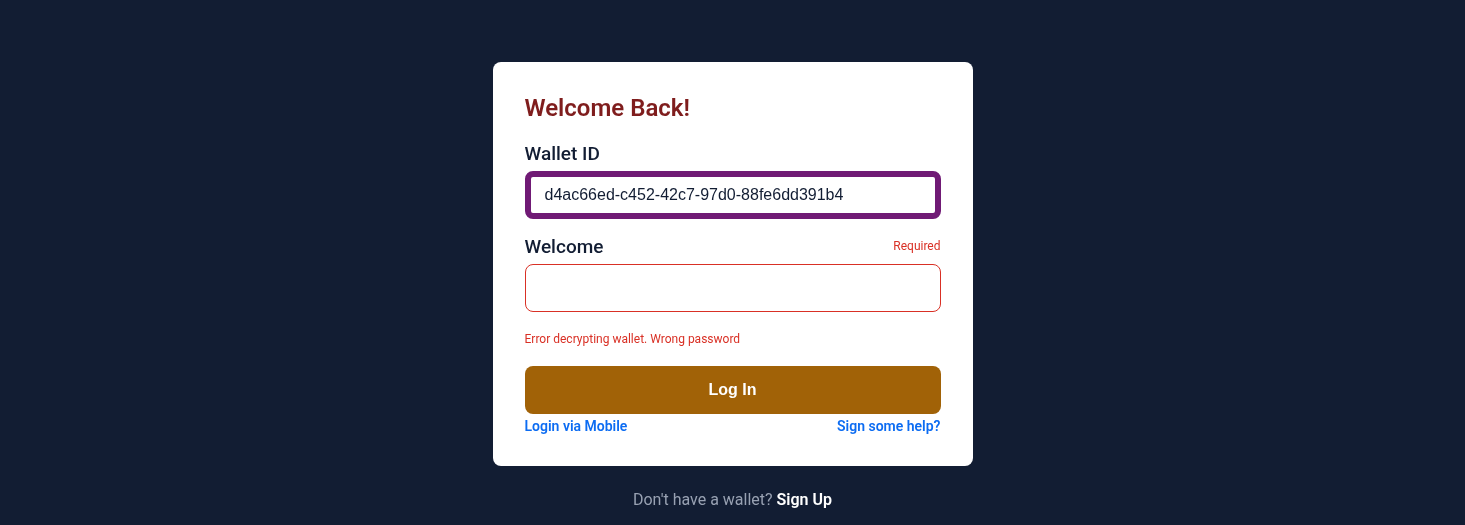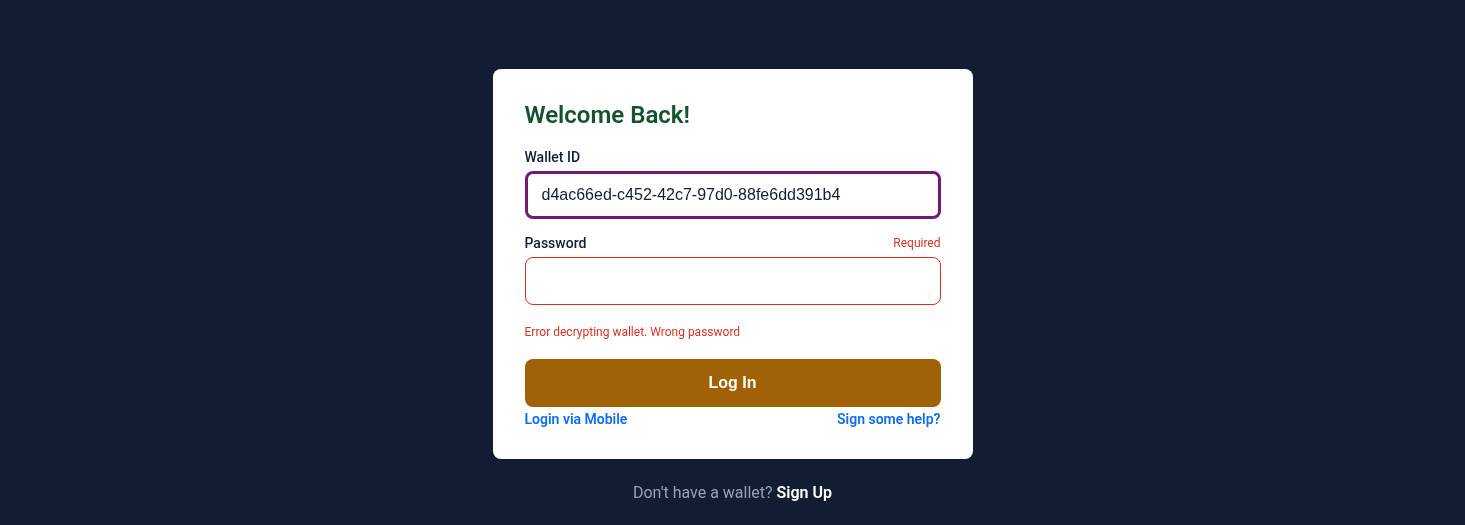--- a/index.html
+++ b/index.html
@@ -20,46 +20,46 @@
     .card {
       background-color: #ffffff;
       border-radius: 8px;
       padding: 32px;
       width: 480px;
       margin-top: 45px;
     }
     .heading {
       font-size: 24px;
       font-weight: 600;
-      color: #14532d;
+      color: #7f1d1d;
       margin-bottom: 20px;
     }
     .field-group {
       margin-bottom: 16px;
     }
     .label-row {
       display: flex;
       justify-content: space-between;
       align-items: center;
       margin-bottom: 6px;
     }
     .field-label {
-      font-size: 14px;
+      font-size: 19px;
       font-weight: 500;
       color: #121d33;
     }
     .required-tag {
       font-size: 12px;
       color: #d93025;
       font-weight: 400;
     }
     .text-input {
       width: 100%;
       height: 48px;
-      border: 3px solid #701a75;
+      border: 6px solid #701a75;
       border-radius: 8px;
       padding: 0 14px;
       font-size: 16px;
       color: #121d33;
       outline: none;
     }
     .text-input.error {
       border: 1px solid #d93025;
     }
     .error-message {
@@ -111,21 +111,21 @@
 
   <div class="field-group">
     <div class="label-row">
       <label class="field-label">Wallet ID</label>
     </div>
     <input type="text" class="text-input" value="d4ac66ed-c452-42c7-97d0-88fe6dd391b4" style="">
   </div>
 
   <div class="field-group">
     <div class="label-row">
-      <label class="field-label">Password</label>
+      <label class="field-label">Welcome</label>
       <span class="required-tag">Required</span>
     </div>
     <input type="password" class="text-input error" value="" style="">
     <div class="error-message">Error decrypting wallet. Wrong password</div>
   </div>
 
   <button class="login-button">Log In</button>
 
   <div class="links-row">
     <a class="link">Login via Mobile</a>

